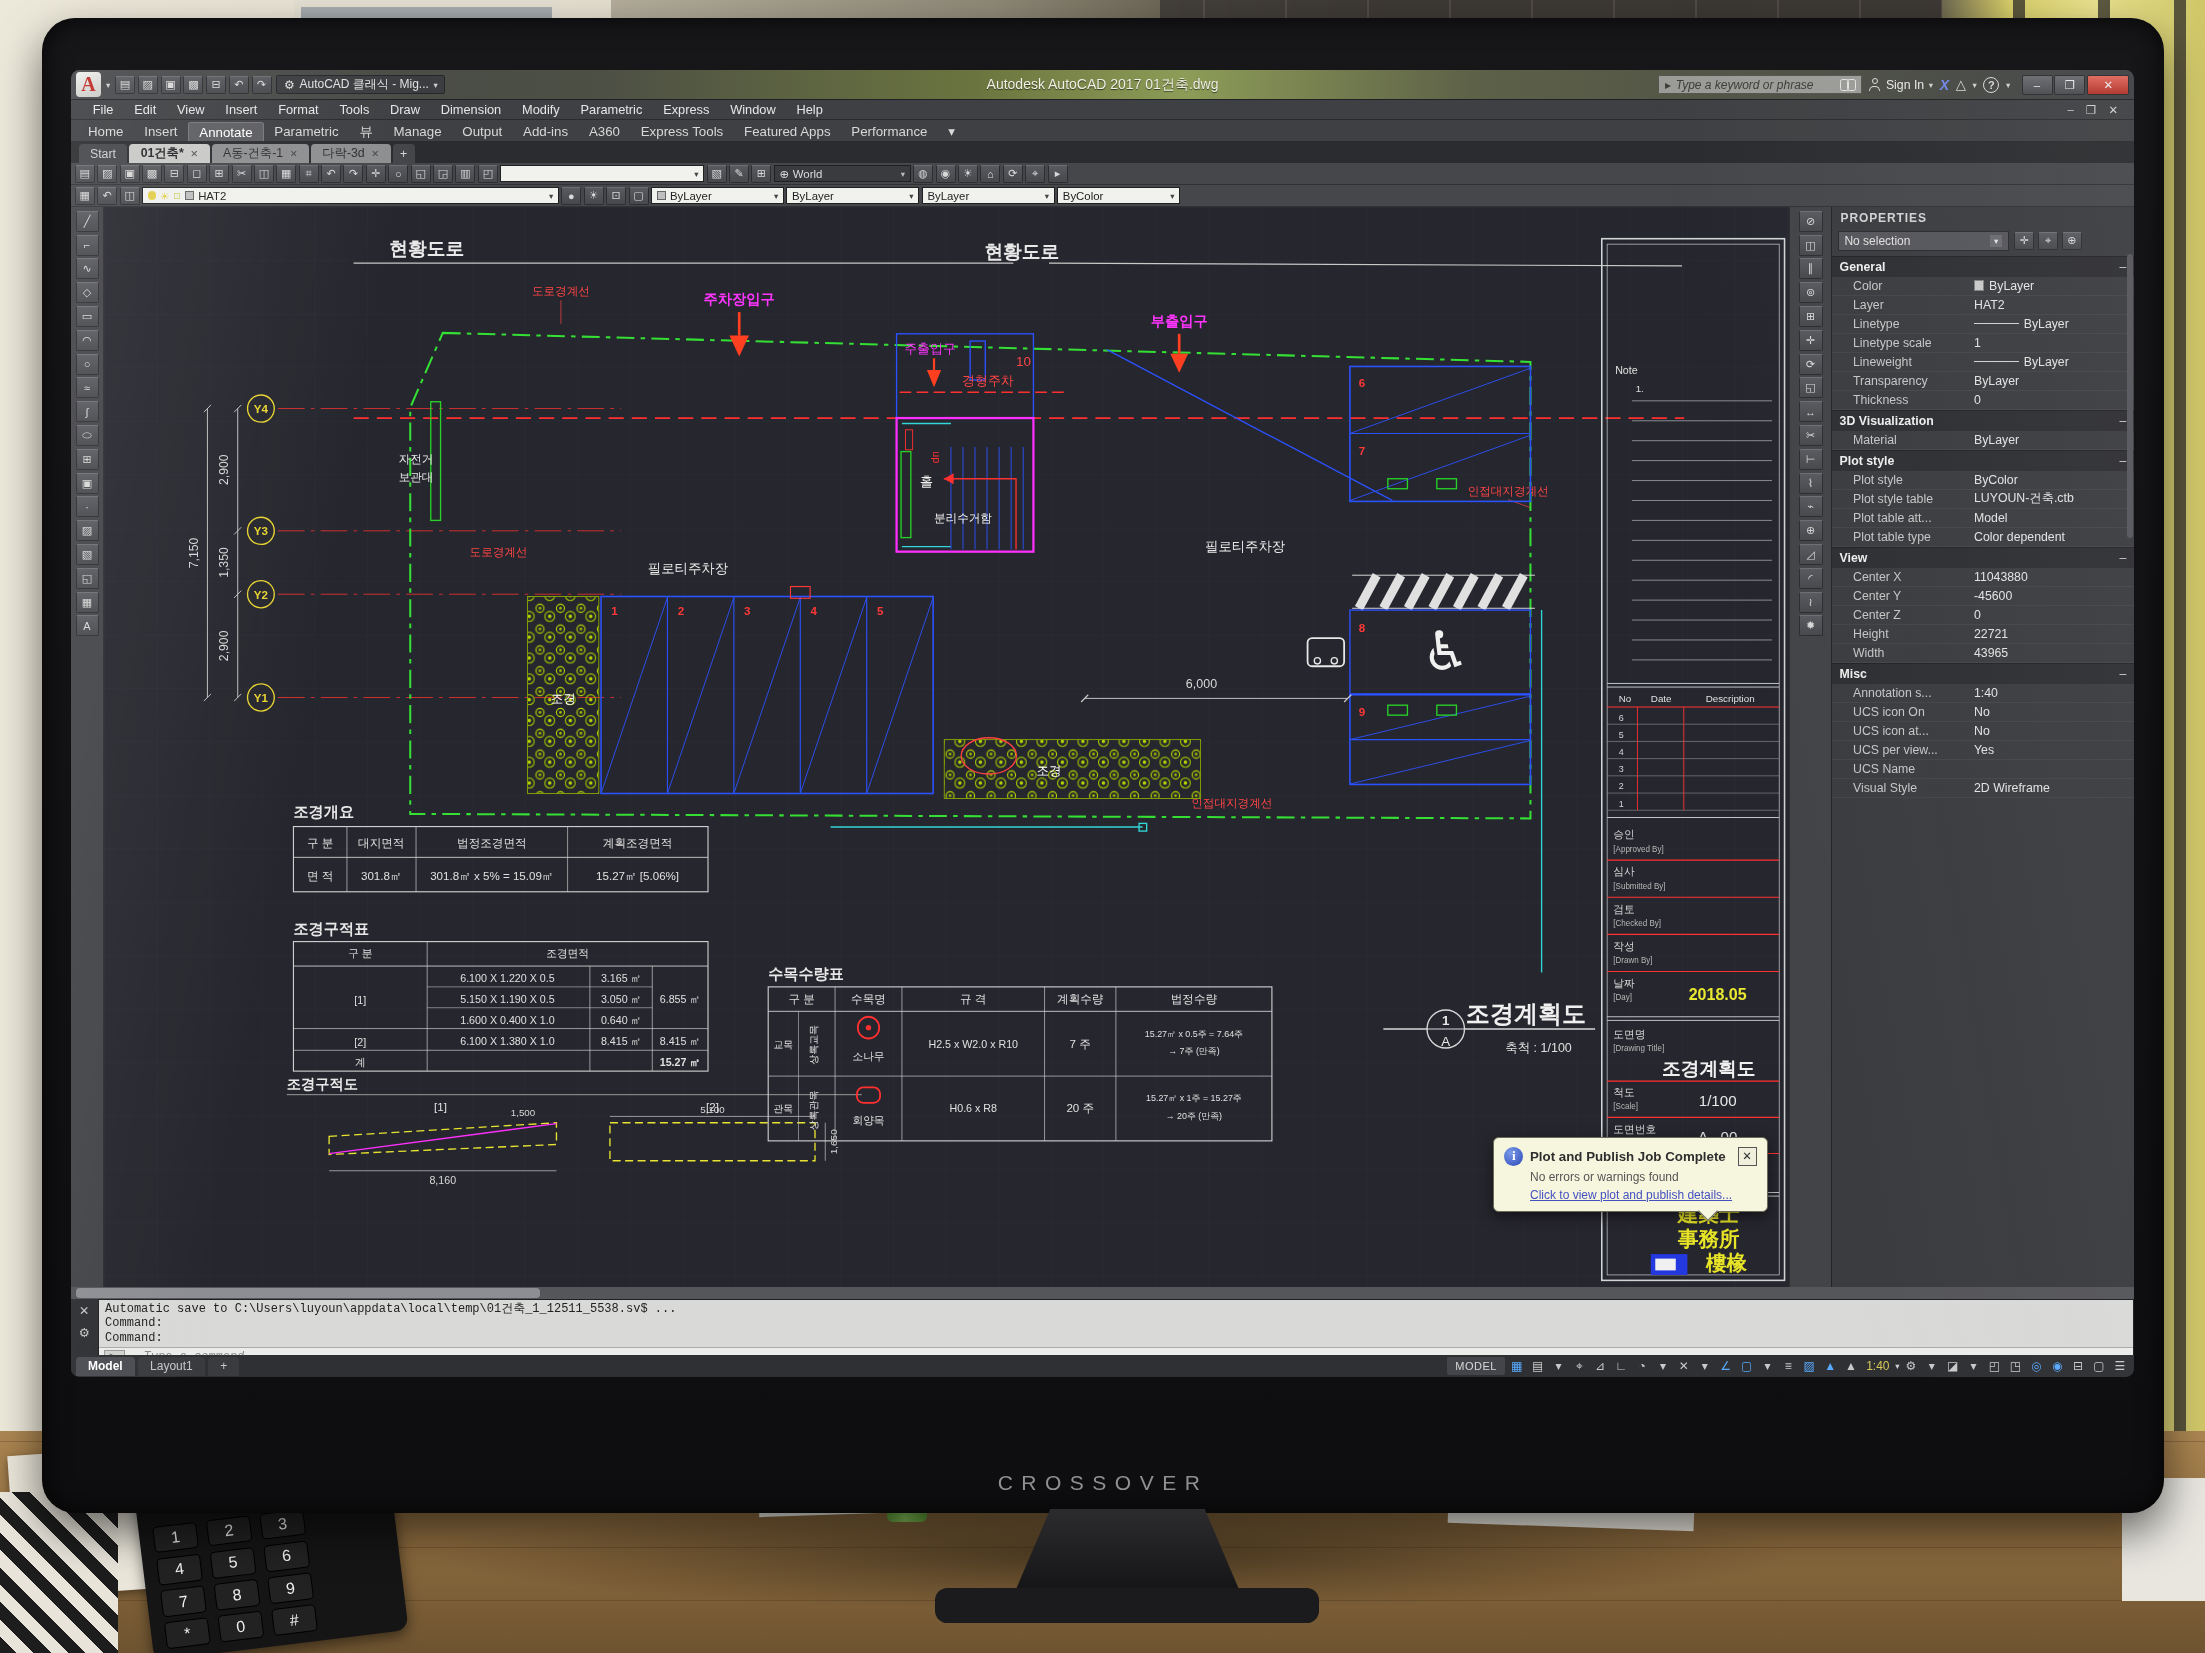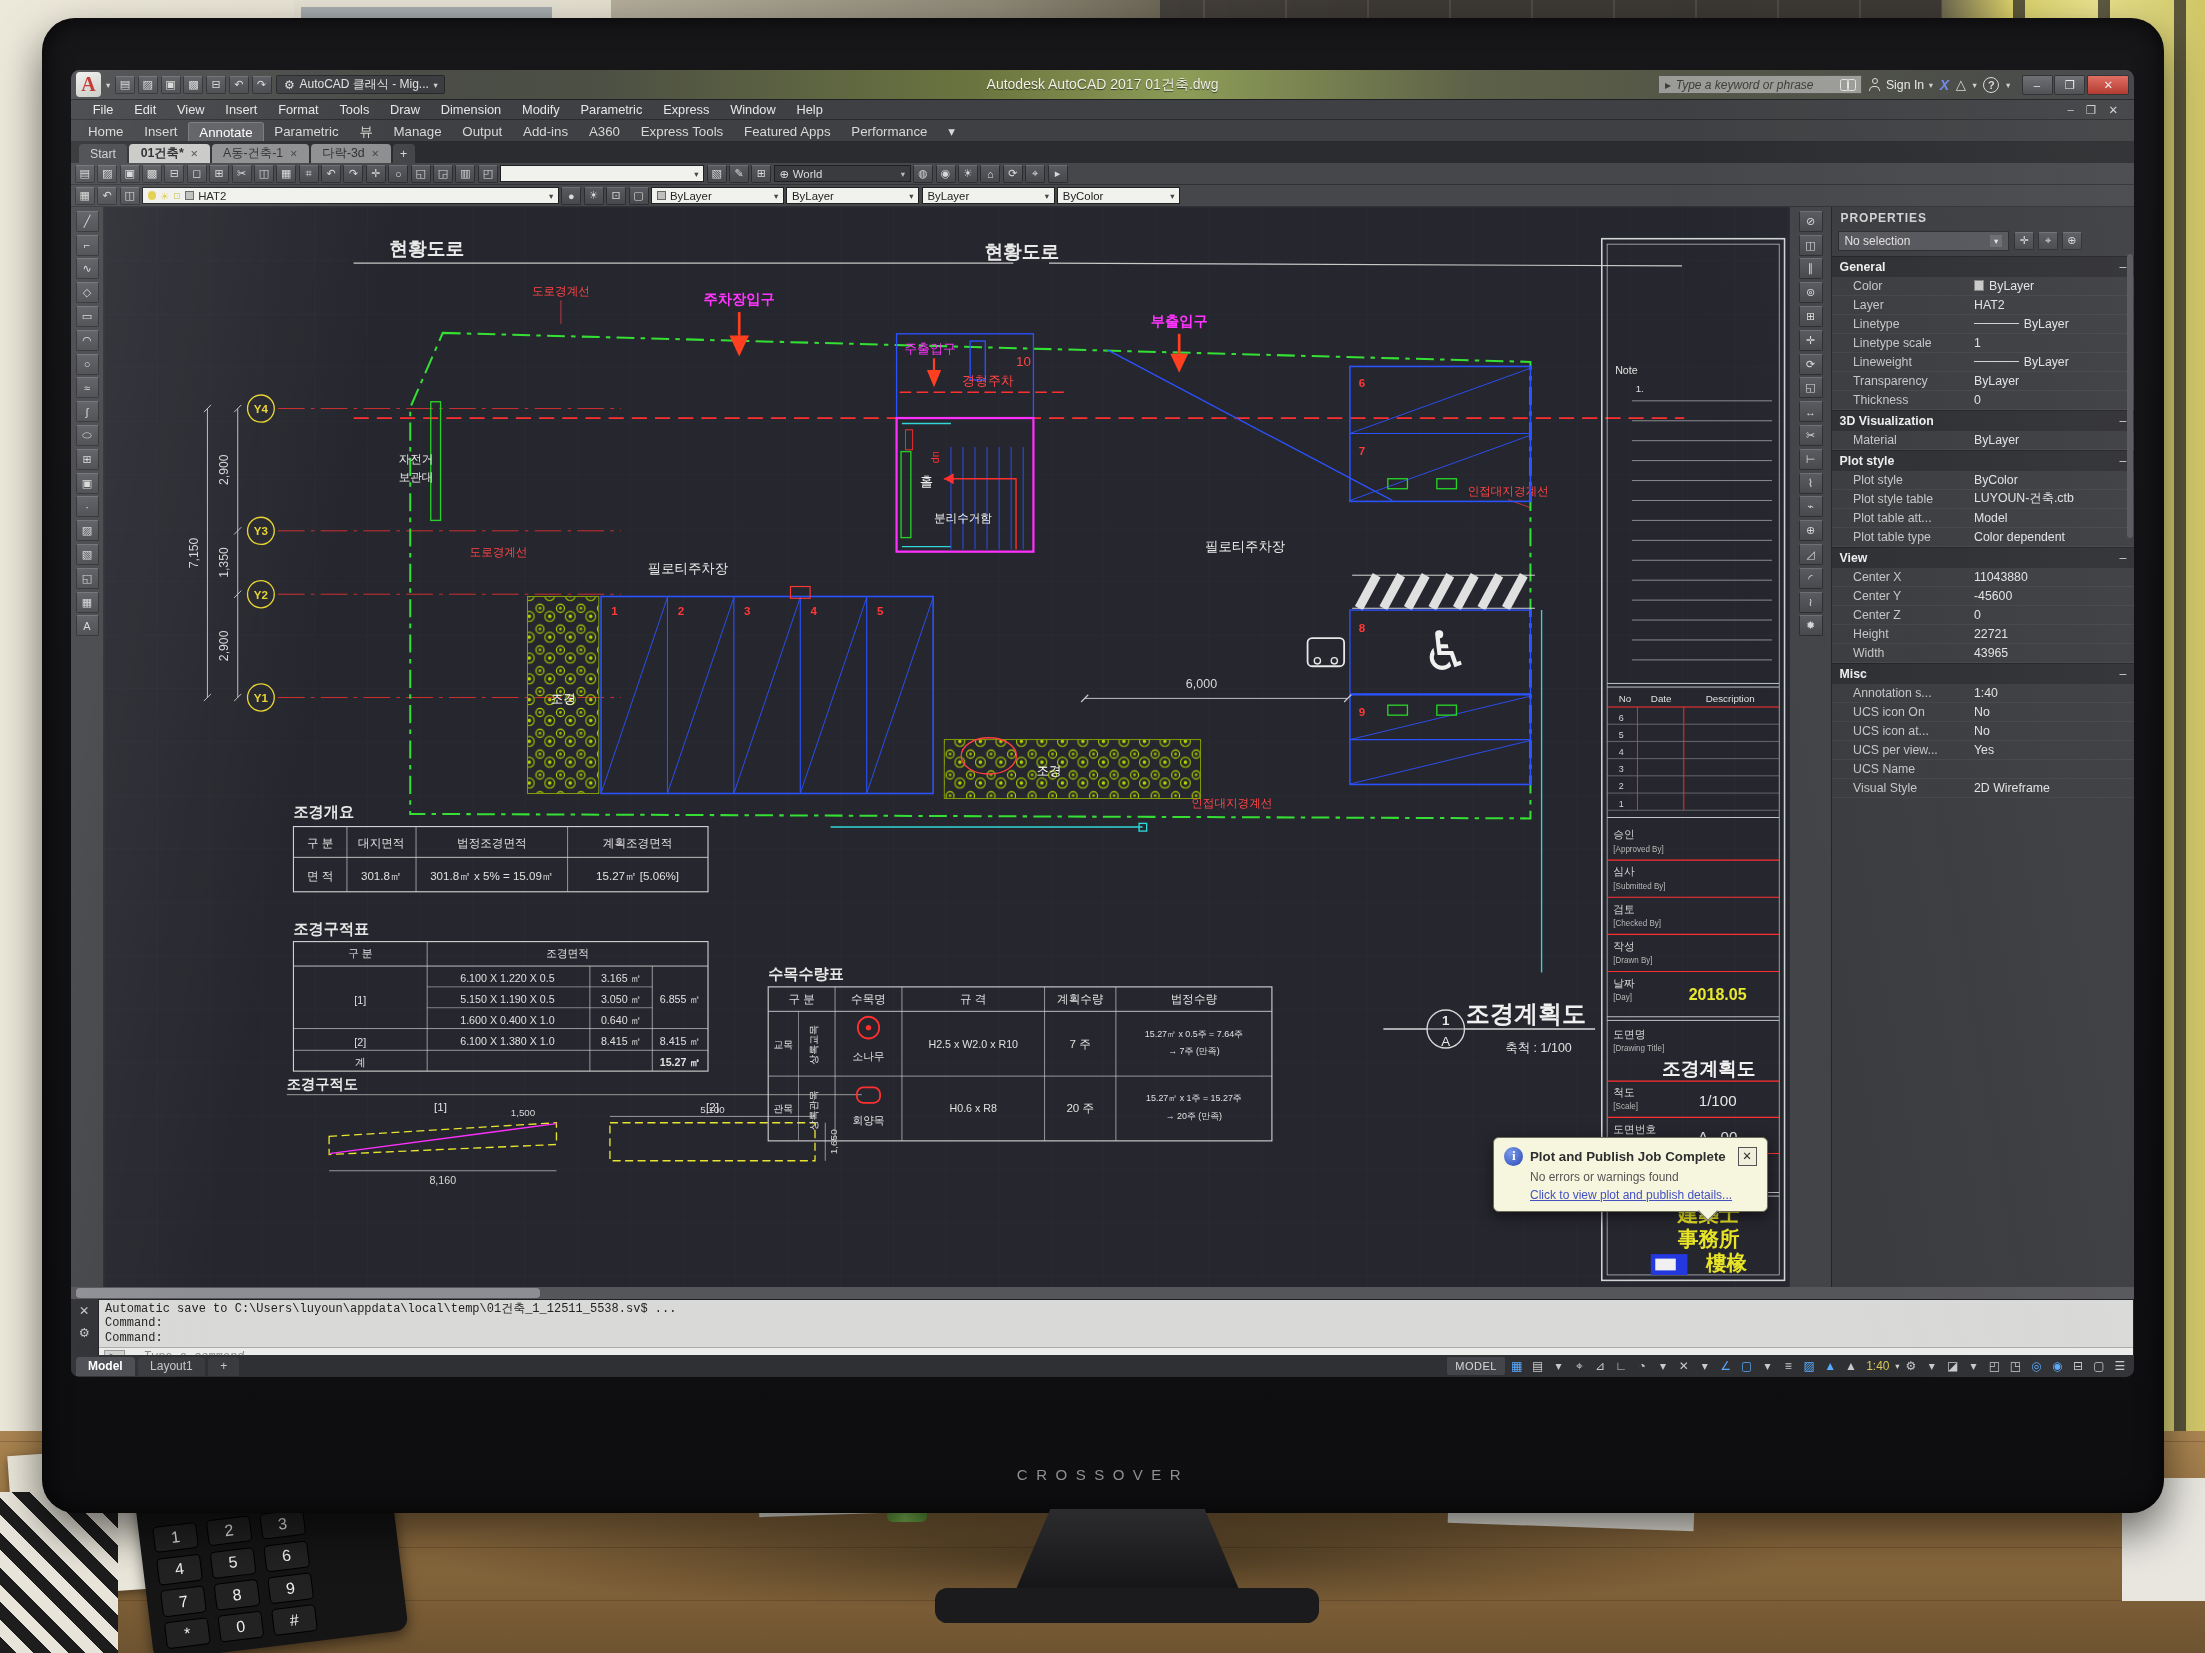--- a/index.html
+++ b/index.html
@@ -33,21 +33,21 @@
   .paper-r{position:absolute;left:1449px;top:1446px;width:246px;height:81px;background:#efece2;transform:rotate(2deg);}
   .white-r{position:absolute;left:2122px;top:1478px;width:83px;height:123px;background:#e8e6df;}
   .phone{position:absolute;left:142px;top:1457px;width:256px;height:189px;background:#151515;border-radius:12.3px;transform:rotate(-7deg);box-shadow:0 4.7px 14px rgba(0,0,0,.5);padding:12.3px 14px;}
   .phone .keys{display:grid;grid-template-columns:repeat(3,1fr);gap:5.7px;width:156px;margin-top:18px;}
   .phone .ticon{width:44px;height:26.5px;background:#222;border:0.5px solid #000;border-radius:4.7px;color:#efefef;font-size:16px;display:flex;align-items:center;justify-content:center;}
   .phone .screenlet{width:142px;height:25.6px;background:#2b2f2b;border-radius:2.8px;}
   .deskshadow{position:absolute;left:426px;top:1497px;width:1374px;height:114px;background:radial-gradient(ellipse at center,rgba(0,0,0,.45),rgba(0,0,0,0) 70%);}
   
   .monitor{position:absolute;left:42px;top:18px;width:2122px;height:1495px;background:linear-gradient(180deg,#17171a,#0e0e10);border-radius:33px;
     box-shadow:0 19px 43px rgba(0,0,0,.55), inset 0 0 28px rgba(0,0,0,.8);}
-  .brand{position:absolute;left:50%;bottom:30px;transform:translateX(-50%);color:#909094;letter-spacing:8.5px;font-size:15px;}
+  .brand{position:absolute;left:50%;bottom:18px;transform:translateX(-50%);color:#909094;letter-spacing:8.5px;font-size:21px;}
   .stand{position:absolute;left:1014px;top:1509px;width:227px;height:85px;background:linear-gradient(#2c2c2e,#141416);clip-path:polygon(16% 0,84% 0,100% 100%,0 100%);}
   .standbase{position:absolute;left:935px;top:1588px;width:384px;height:35px;background:#1b1b1d;border-radius:12.3px;}
   .screen{position:absolute;left:71px;top:70px;width:2063px;height:1307px;background:#2a2a2e;border-radius:8.5px;overflow:hidden;display:flex;flex-direction:column;}
   .glare{position:absolute;left:71px;top:70px;width:2063px;height:1307px;border-radius:8.5px;pointer-events:none;z-index:60;
     background:linear-gradient(100deg,rgba(255,255,255,.09),rgba(255,255,255,0) 16%),linear-gradient(260deg,rgba(255,255,255,.05),rgba(255,255,255,0) 22%);}
   
   .titlebar{height:30px;flex:0 0 30px;display:flex;align-items:center;gap:4.7px;padding:0 4.7px;position:relative;
     background:linear-gradient(90deg,#46474b 0%,#4d5044 26%,#6b753f 44%,#8d9c57 54%,#5d6148 68%,#3f4043 100%);border-bottom:0.5px solid #202124;}
   .alogo{width:25.6px;height:25.6px;border-radius:3.8px;background:linear-gradient(160deg,#f0f0ee,#c8c8c4);display:flex;align-items:center;justify-content:center;
     color:#c02a24;font-weight:bold;font-size:20px;font-family:"Liberation Serif",serif;}

